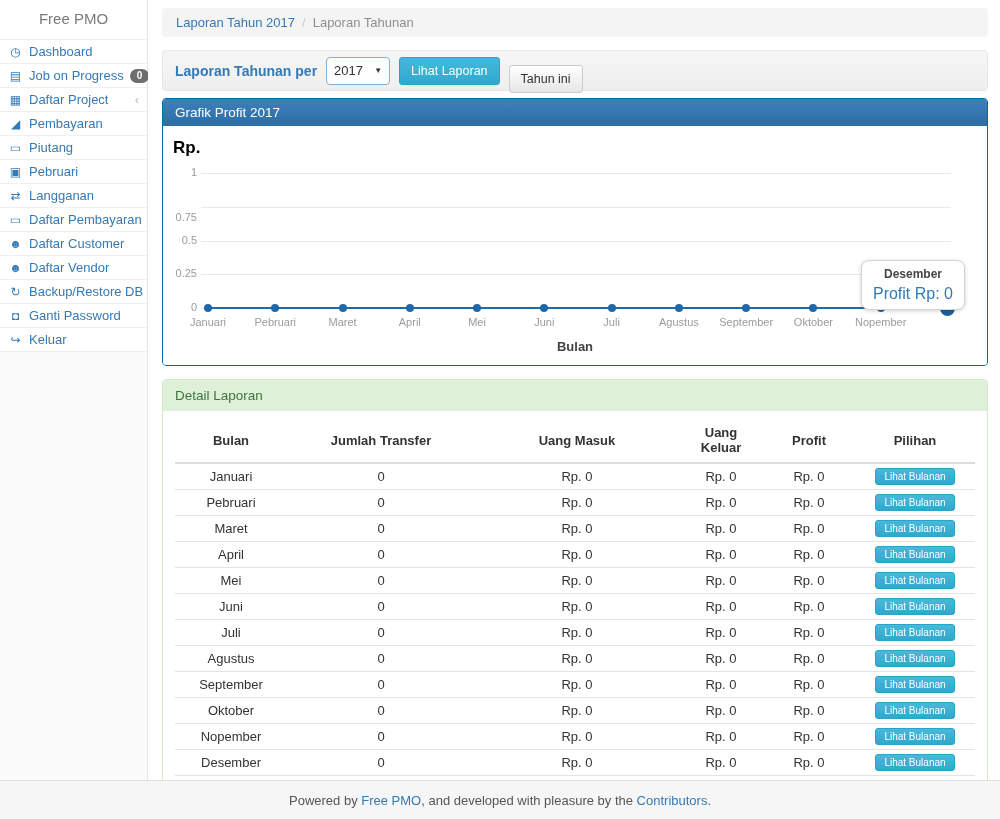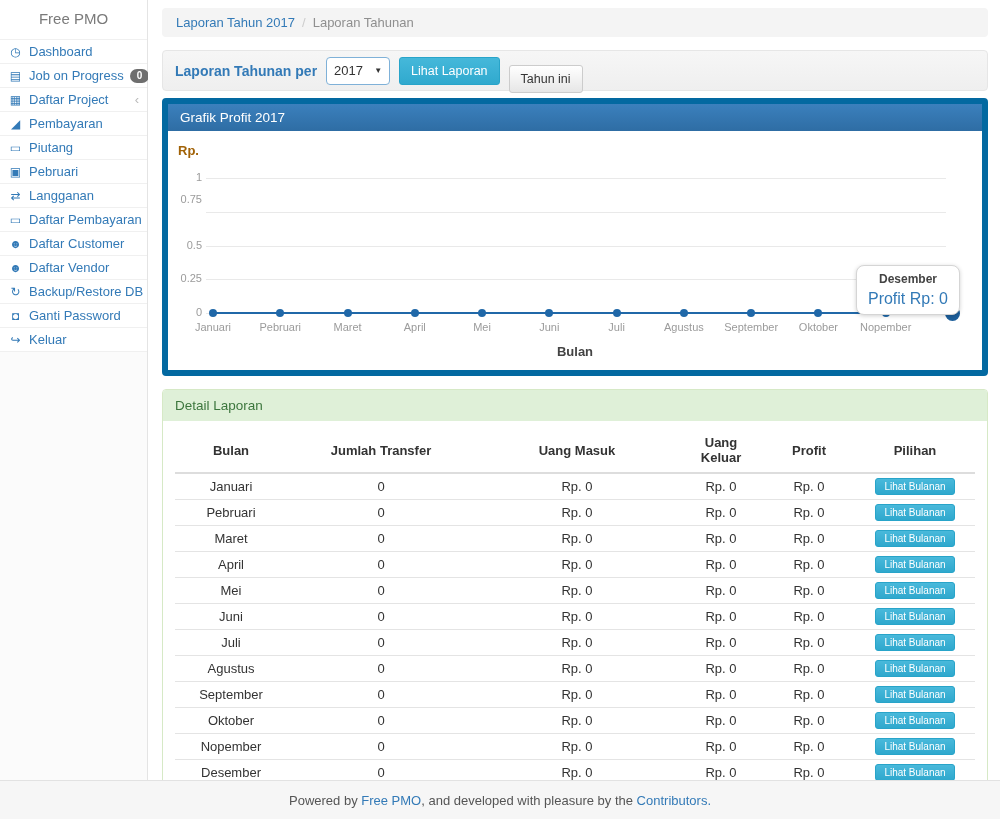--- a/index.html
+++ b/index.html
@@ -37,24 +37,24 @@
   .filter-label { font-size:14px; font-weight:bold; color:#337ab7; }
   .year-select { width:64px; height:28px; background:#fff; border:1px solid #7fb1d8; border-radius:4px;
     display:flex; align-items:center; justify-content:space-between; padding:0 7px; font-size:13px; color:#333; cursor:pointer; }
   .year-select .caret { font-size:8px; color:#333; }
   .btn { height:28px; border-radius:3px; font-size:12.5px; padding:0 11px; cursor:pointer; font-family:"Liberation Sans",sans-serif; }
   .btn-info { background:linear-gradient(#45b8da,#30a9ce); border:1px solid #28a4c9; color:#fff; }
   .btn-default { background:linear-gradient(#ffffff,#e6e6e6); border:1px solid #cccccc; color:#333;margin-top:17px; }
 
   
   .panel { border-radius:4px; margin-top:7px; overflow:hidden; }
-  .panel-primary { border:6px solid #0369a1; }
+  .panel-primary { border:1px solid #0369a1; }
   .panel-primary .panel-heading { background:linear-gradient(#3b80bd,#2e6da4); color:#fff; font-size:13.5px; padding:6px 12px; }
   .chart-body { position:relative; background:#fff; height:239px; }
-  .chart-ylabel { position:absolute; left:10px; top:12px; font-size:13px; font-weight:bold; color:#a16207; }
+  .chart-ylabel { position:absolute; left:10px; top:12px; font-size:17px; font-weight:bold; color:#000000; }
   .tick-label { position:absolute; left:0; width:34px; text-align:right; font-size:11px; color:#9b9b9b; }
   .gridline { position:absolute; left:38px; right:36px; height:1px; background:#e9e9e9; }
   .series-line { position:absolute; height:2px; background:#2068a8; }
   .dot { position:absolute; width:8px; height:8px; border-radius:50%; background:#2068a8; }
   .dot-big { width:15px; height:15px; background:#1d5f9b; }
   .x-label { position:absolute; width:84px; margin-left:-42px; text-align:center; font-size:11px; color:#9b9b9b; }
   .chart-xlabel { position:absolute; left:0; right:0; text-align:center; font-size:13px; font-weight:bold; color:#444; }
   .chart-tooltip { position:absolute; background:#fff; border:1px solid #d5d5d5; border-radius:8px;
     box-shadow:0 1px 4px rgba(0,0,0,.18); padding:6px 11px; text-align:center; z-index:3; }
   .chart-tooltip .tt-title { font-size:12px; font-weight:bold; color:#444; }
@@ -167,21 +167,21 @@
         <div class="panel-heading">Grafik Profit 2017</div>
         <div class="chart-body" id="chart-body">
           <div class="chart-ylabel">Rp.</div>
           <div class="chart-xlabel" style="top:213px;">Bulan</div>
           <div class="chart-tooltip" style="top:134px; right:22px;">
             <div class="tt-title">Desember</div>
             <div class="tt-value">Profit Rp: 0</div>
           </div>
         <div class="tick-label" style="top: 40px;">1</div>
             <div class="gridline" style="top: 47px;"></div>
-            <div class="tick-label" style="top: 62px;">0.75</div>
+            <div class="tick-label" style="top: 85px;">0.75</div>
             <div class="gridline" style="top: 80.75px;"></div>
             <div class="tick-label" style="top: 107.5px;">0.5</div>
             <div class="gridline" style="top: 114.5px;"></div>
             <div class="tick-label" style="top: 141.25px;">0.25</div>
             <div class="gridline" style="top: 148.25px;"></div>
             <div class="tick-label" style="top: 175px;">0</div>
             <div class="gridline" style="top: 182px;"></div>
             <div class="series-line" style="left: 45px; width: 739.97px; top: 181px;"></div>
             <div class="dot" style="left: 41px; top: 178px;"></div>
             <div class="dot" style="left: 108.27px; top: 178px;"></div>

